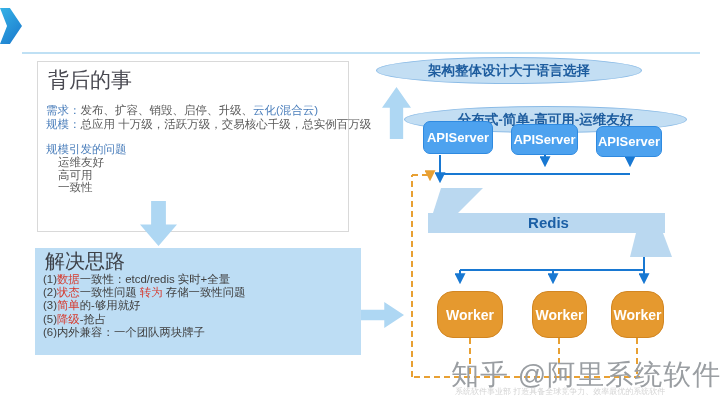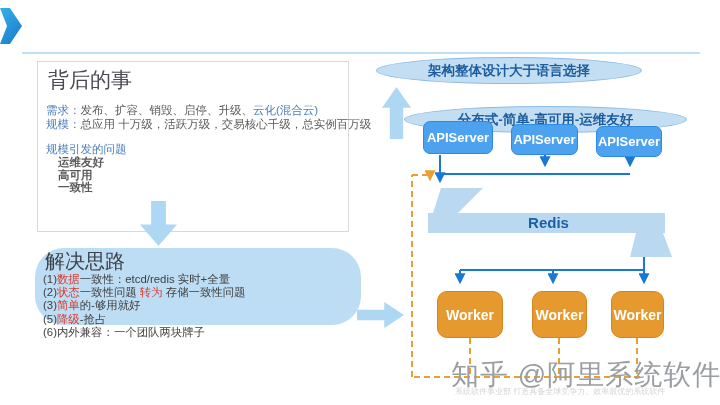--- a/index.html
+++ b/index.html
@@ -20,58 +20,58 @@
   .title-underline{position:absolute;left:22px;top:52px;width:678px;height:2px;background:#bfe0f4;}
   
   .facts-panel{
     position:absolute;left:37px;top:61px;width:312px;height:171px;background:#ffffff;
     border:1px solid #d9d9d9;box-sizing:border-box;padding:4px 8px;
   }
   .facts-title{font-size:21px;color:#4a4a52;margin:0 0 9px 2px;}
   .facts-line{font-size:11.5px;line-height:14px;color:#595959;white-space:nowrap;}
   .blue-label{color:#4a7ebb;}
   .facts-subtitle{font-size:11.5px;line-height:14px;color:#4a7ebb;margin-top:11px;}
-  .facts-problem{font-size:11.5px;line-height:12.5px;color:#595959;padding-left:12px;font-weight:bold;}
+  .facts-problem{font-size:11.5px;line-height:12.5px;color:#595959;padding-left:12px;}
   .block-arrow{position:absolute;background:#aed7f3;}
   .arrow-down{
     left:140px;top:201px;width:37px;height:45px;
     clip-path:polygon(30% 0,70% 0,70% 52%,100% 52%,50% 100%,0 52%,30% 52%);
   }
   .arrow-right{
     left:357px;top:302px;width:47px;height:26px;
     clip-path:polygon(0 30%,58% 30%,58% 0,100% 50%,58% 100%,58% 70%,0 70%);
   }
   .arrow-up{
     left:382px;top:87px;width:29px;height:52px;z-index:1;
     clip-path:polygon(50% 0,100% 40%,73% 40%,73% 100%,27% 100%,27% 40%,0 40%);
   }
   .solution-panel{
-    position:absolute;left:35px;top:248px;width:326px;height:77px;background:#bdddf4;
-    box-sizing:border-box;padding:1px 8px;border-radius:29px;
+    position:absolute;left:35px;top:248px;width:326px;height:107px;background:#bdddf4;
+    box-sizing:border-box;padding:1px 8px;
   }
   .solution-title{font-size:20px;color:#3d4148;line-height:24px;margin-left:2px;}
   .solution-line{font-size:11.4px;line-height:13.2px;color:#404040;white-space:nowrap;}
   .red-em{color:#d63a2e;}
   
   .oval{
     position:absolute;border-radius:50%;background:#c3def3;border:1px solid #8bbbe6;
     display:flex;align-items:center;justify-content:center;
     font-size:13.5px;font-weight:bold;color:#1d5c9e;z-index:2;box-sizing:border-box;white-space:nowrap;
   }
   .oval-1{left:376px;top:57px;width:266px;height:27px;}
   .oval-2{left:404px;top:86px;width:283px;height:27px;margin-top:20px;}
   .node{
     position:absolute;display:flex;align-items:center;justify-content:center;
     color:#ffffff;font-weight:bold;z-index:3;box-sizing:border-box;
   }
   .node-blue{background:#4da2ef;border:1px solid #2f8ae0;border-radius:7px;font-size:13px;}
   .api-1{left:423px;top:121px;width:70px;height:33px;}
   .api-2{left:511px;top:124px;width:67px;height:31px;}
   .api-3{left:596px;top:126px;width:66px;height:31px;}
-  .node-orange{background:#e5992f;border:1px solid #d28622;border-radius:10px;font-size:14px;}
+  .node-orange{background:#e5992f;border:1px solid #d28622;border-radius:16px;font-size:14px;}
   .worker-1{left:437px;top:291px;width:66px;height:47px;}
   .worker-2{left:532px;top:291px;width:55px;height:47px;}
   .worker-3{left:611px;top:291px;width:53px;height:47px;}
   .redis-label{
     position:absolute;left:432px;top:214px;width:233px;text-align:center;
     font-size:15px;font-weight:bold;color:#1b5fa5;z-index:2;
   }
   .connectors{position:absolute;left:0;top:0;width:720px;height:405px;z-index:1;pointer-events:none;}
   
   .watermark-main{

